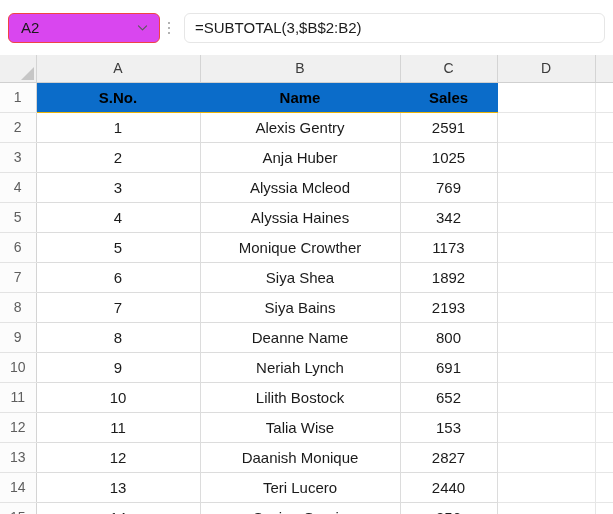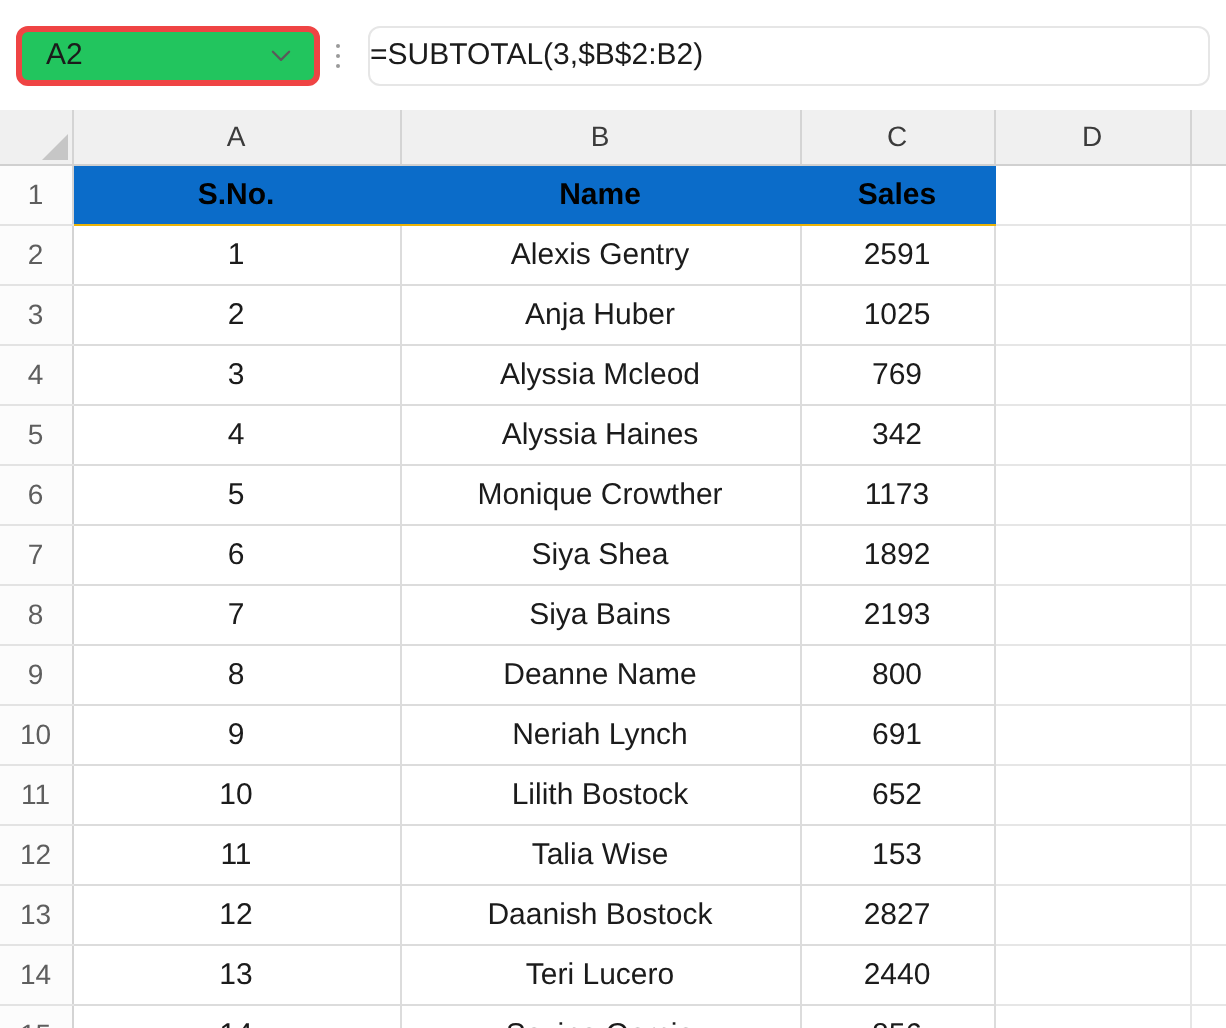--- a/index.html
+++ b/index.html
@@ -25,23 +25,23 @@
     background: #ffffff;
     display: flex;
     align-items: center;
     box-sizing: border-box;
     padding: 0 8px;
   }
 
   .name-box {
     width: 152px;
     height: 30px;
-    border: 3px solid #ef4444;
+    border: 1px solid #ef4444;
     border-radius: 6px;
-    background: #22c55e;
+    background: #d946ef;
     display: flex;
     align-items: center;
     justify-content: space-between;
     box-sizing: border-box;
     padding: 0 10px 0 12px;
     flex: 0 0 auto;
   }
   .name-box-text {
     font-size: 15px;
     color: #1b1b1b;
@@ -103,21 +103,21 @@
   .formula-input {
     flex: 1 1 auto;
     height: 30px;
     margin-left: 6px;
     border: 1px solid #e6e6e6;
     border-radius: 6px;
     background: #ffffff;
     box-sizing: border-box;
     display: flex;
     align-items: center;
-    padding: 0 0;
+    padding: 0 10px;
     font-size: 15px;
     color: #1b1b1b;
     white-space: nowrap;
     overflow: hidden;
   }
 
   
   .grid {
     position: absolute;
     left: 0;
@@ -359,21 +359,21 @@
           <td class="rowhead">12</td>
           <td class="cell">11</td>
           <td class="cell">Talia Wise</td>
           <td class="cell">153</td>
           <td class="cell blank"></td>
           <td class="cell blank"></td>
         </tr>
         <tr>
           <td class="rowhead">13</td>
           <td class="cell">12</td>
-          <td class="cell">Daanish Bostock</td>
+          <td class="cell">Daanish Monique</td>
           <td class="cell">2827</td>
           <td class="cell blank"></td>
           <td class="cell blank"></td>
         </tr>
         <tr>
           <td class="rowhead">14</td>
           <td class="cell">13</td>
           <td class="cell">Teri Lucero</td>
           <td class="cell">2440</td>
           <td class="cell blank"></td>

